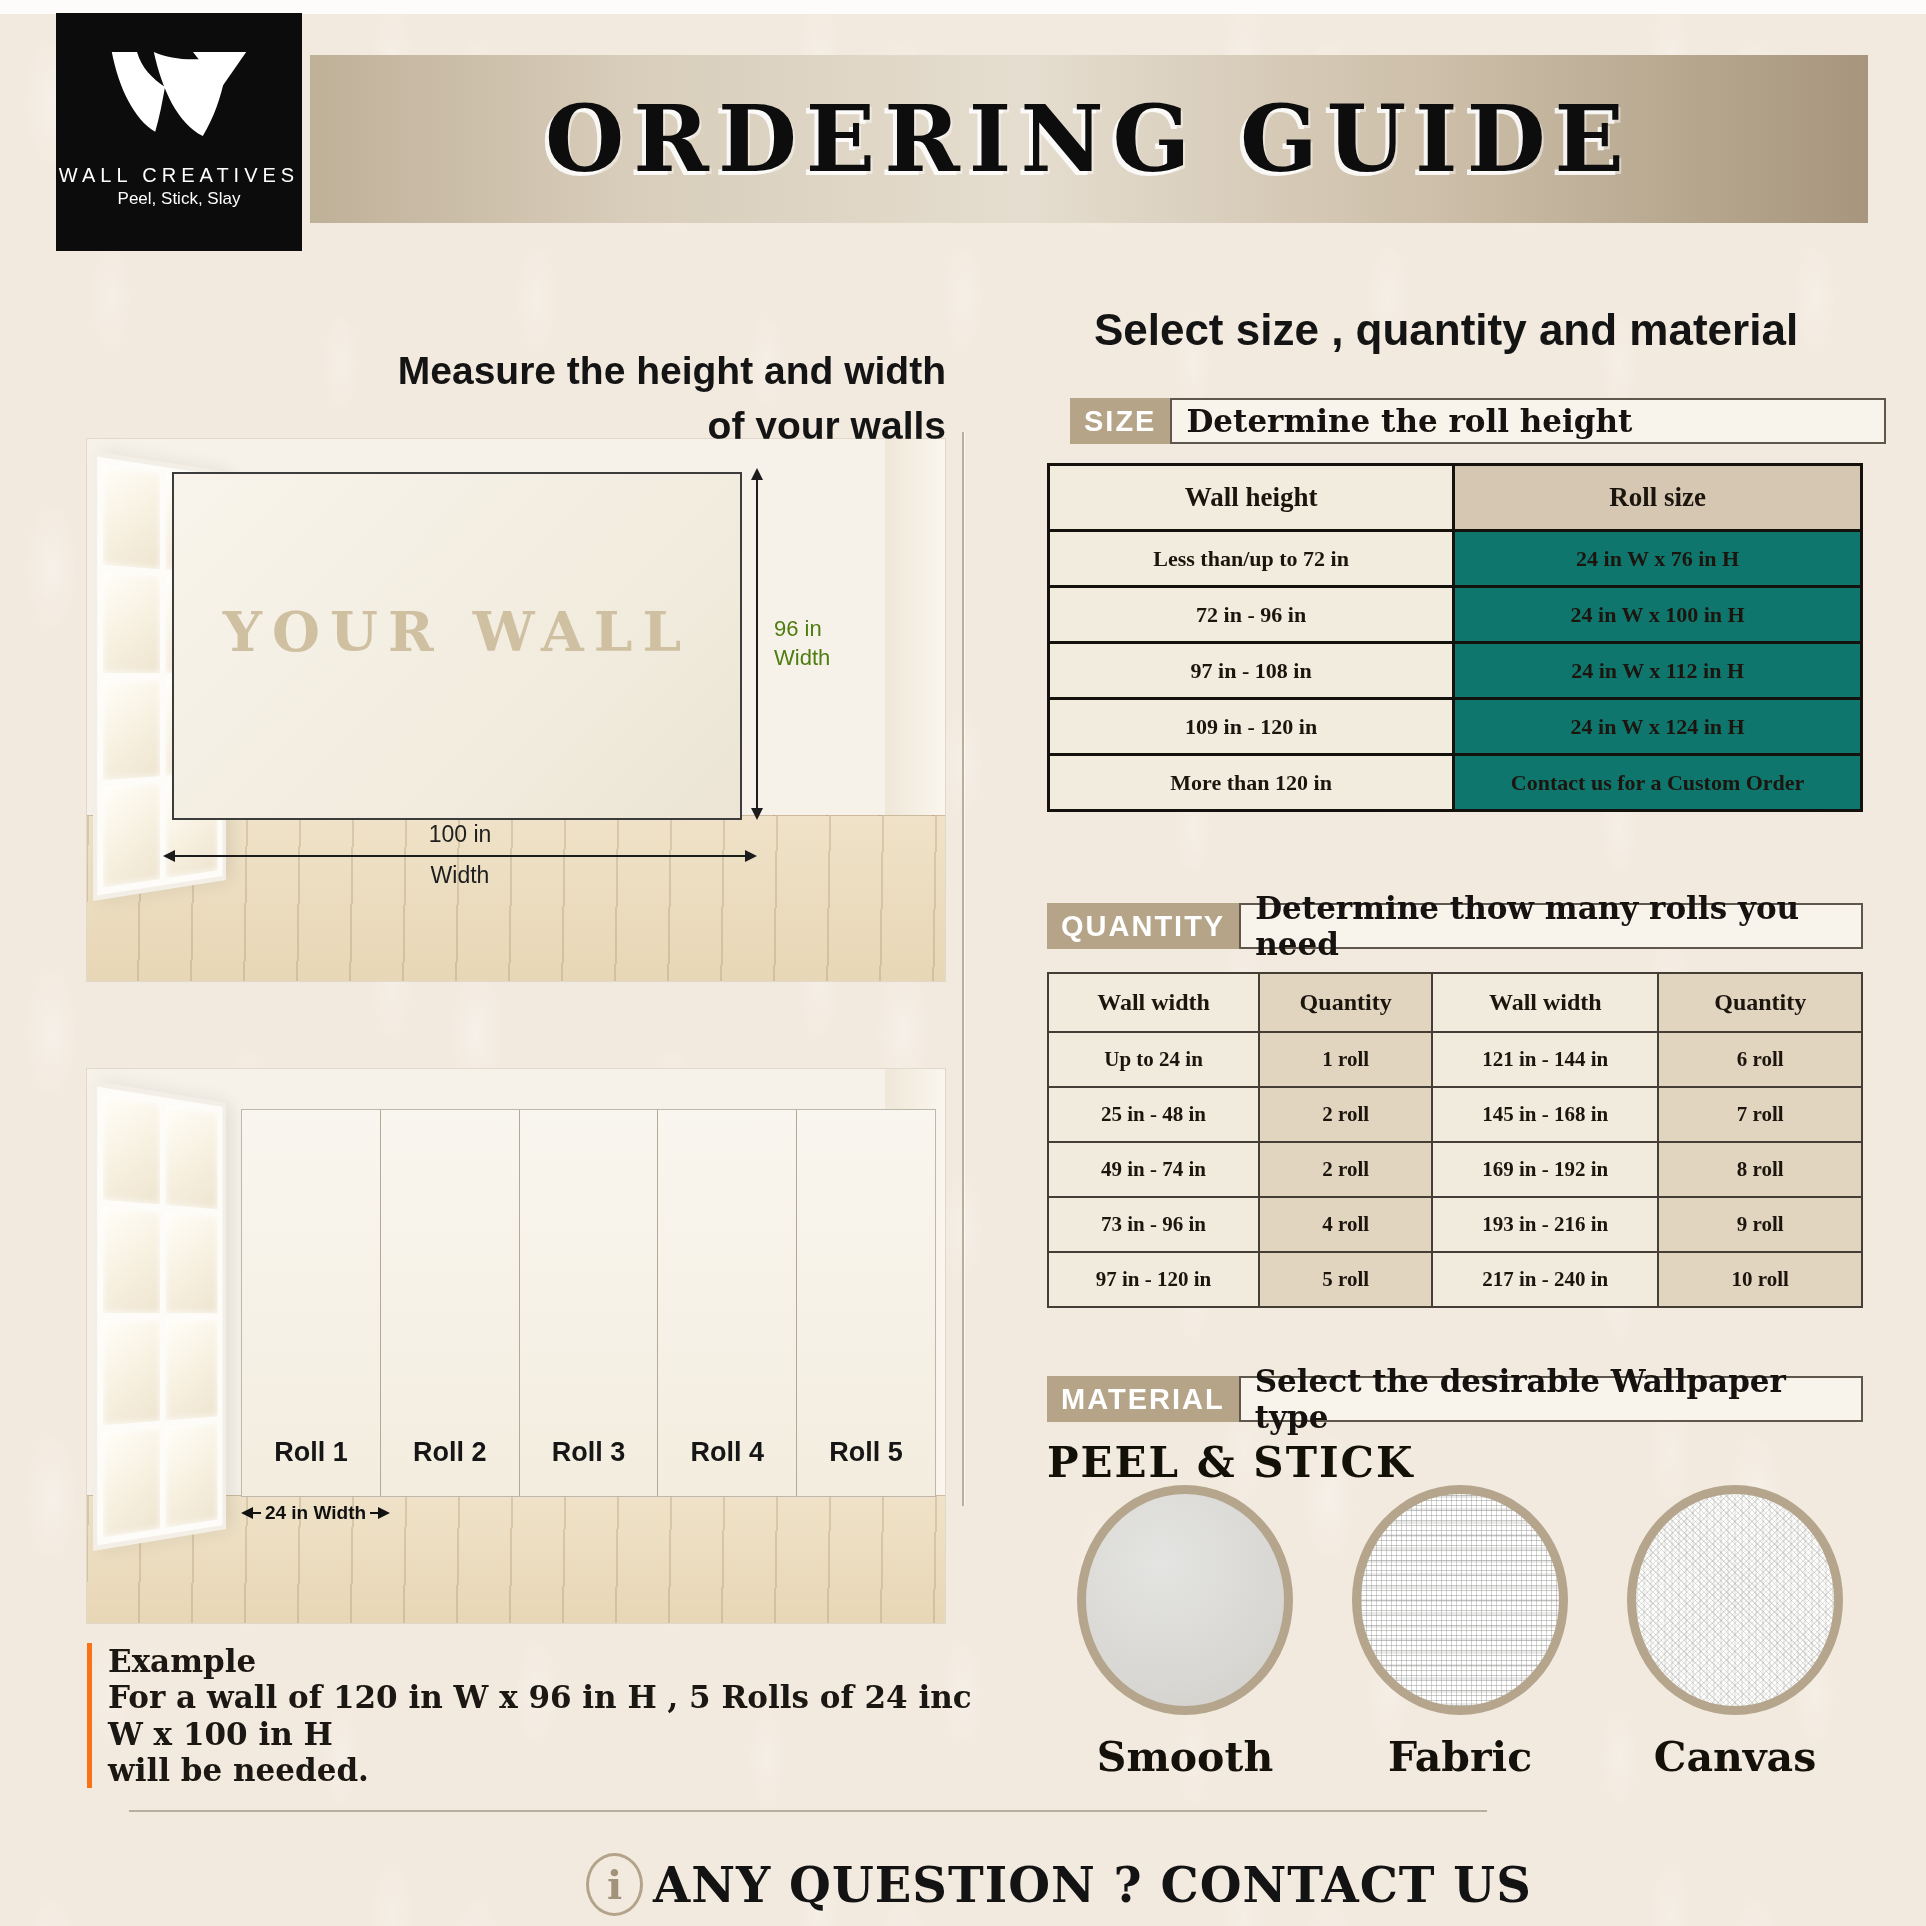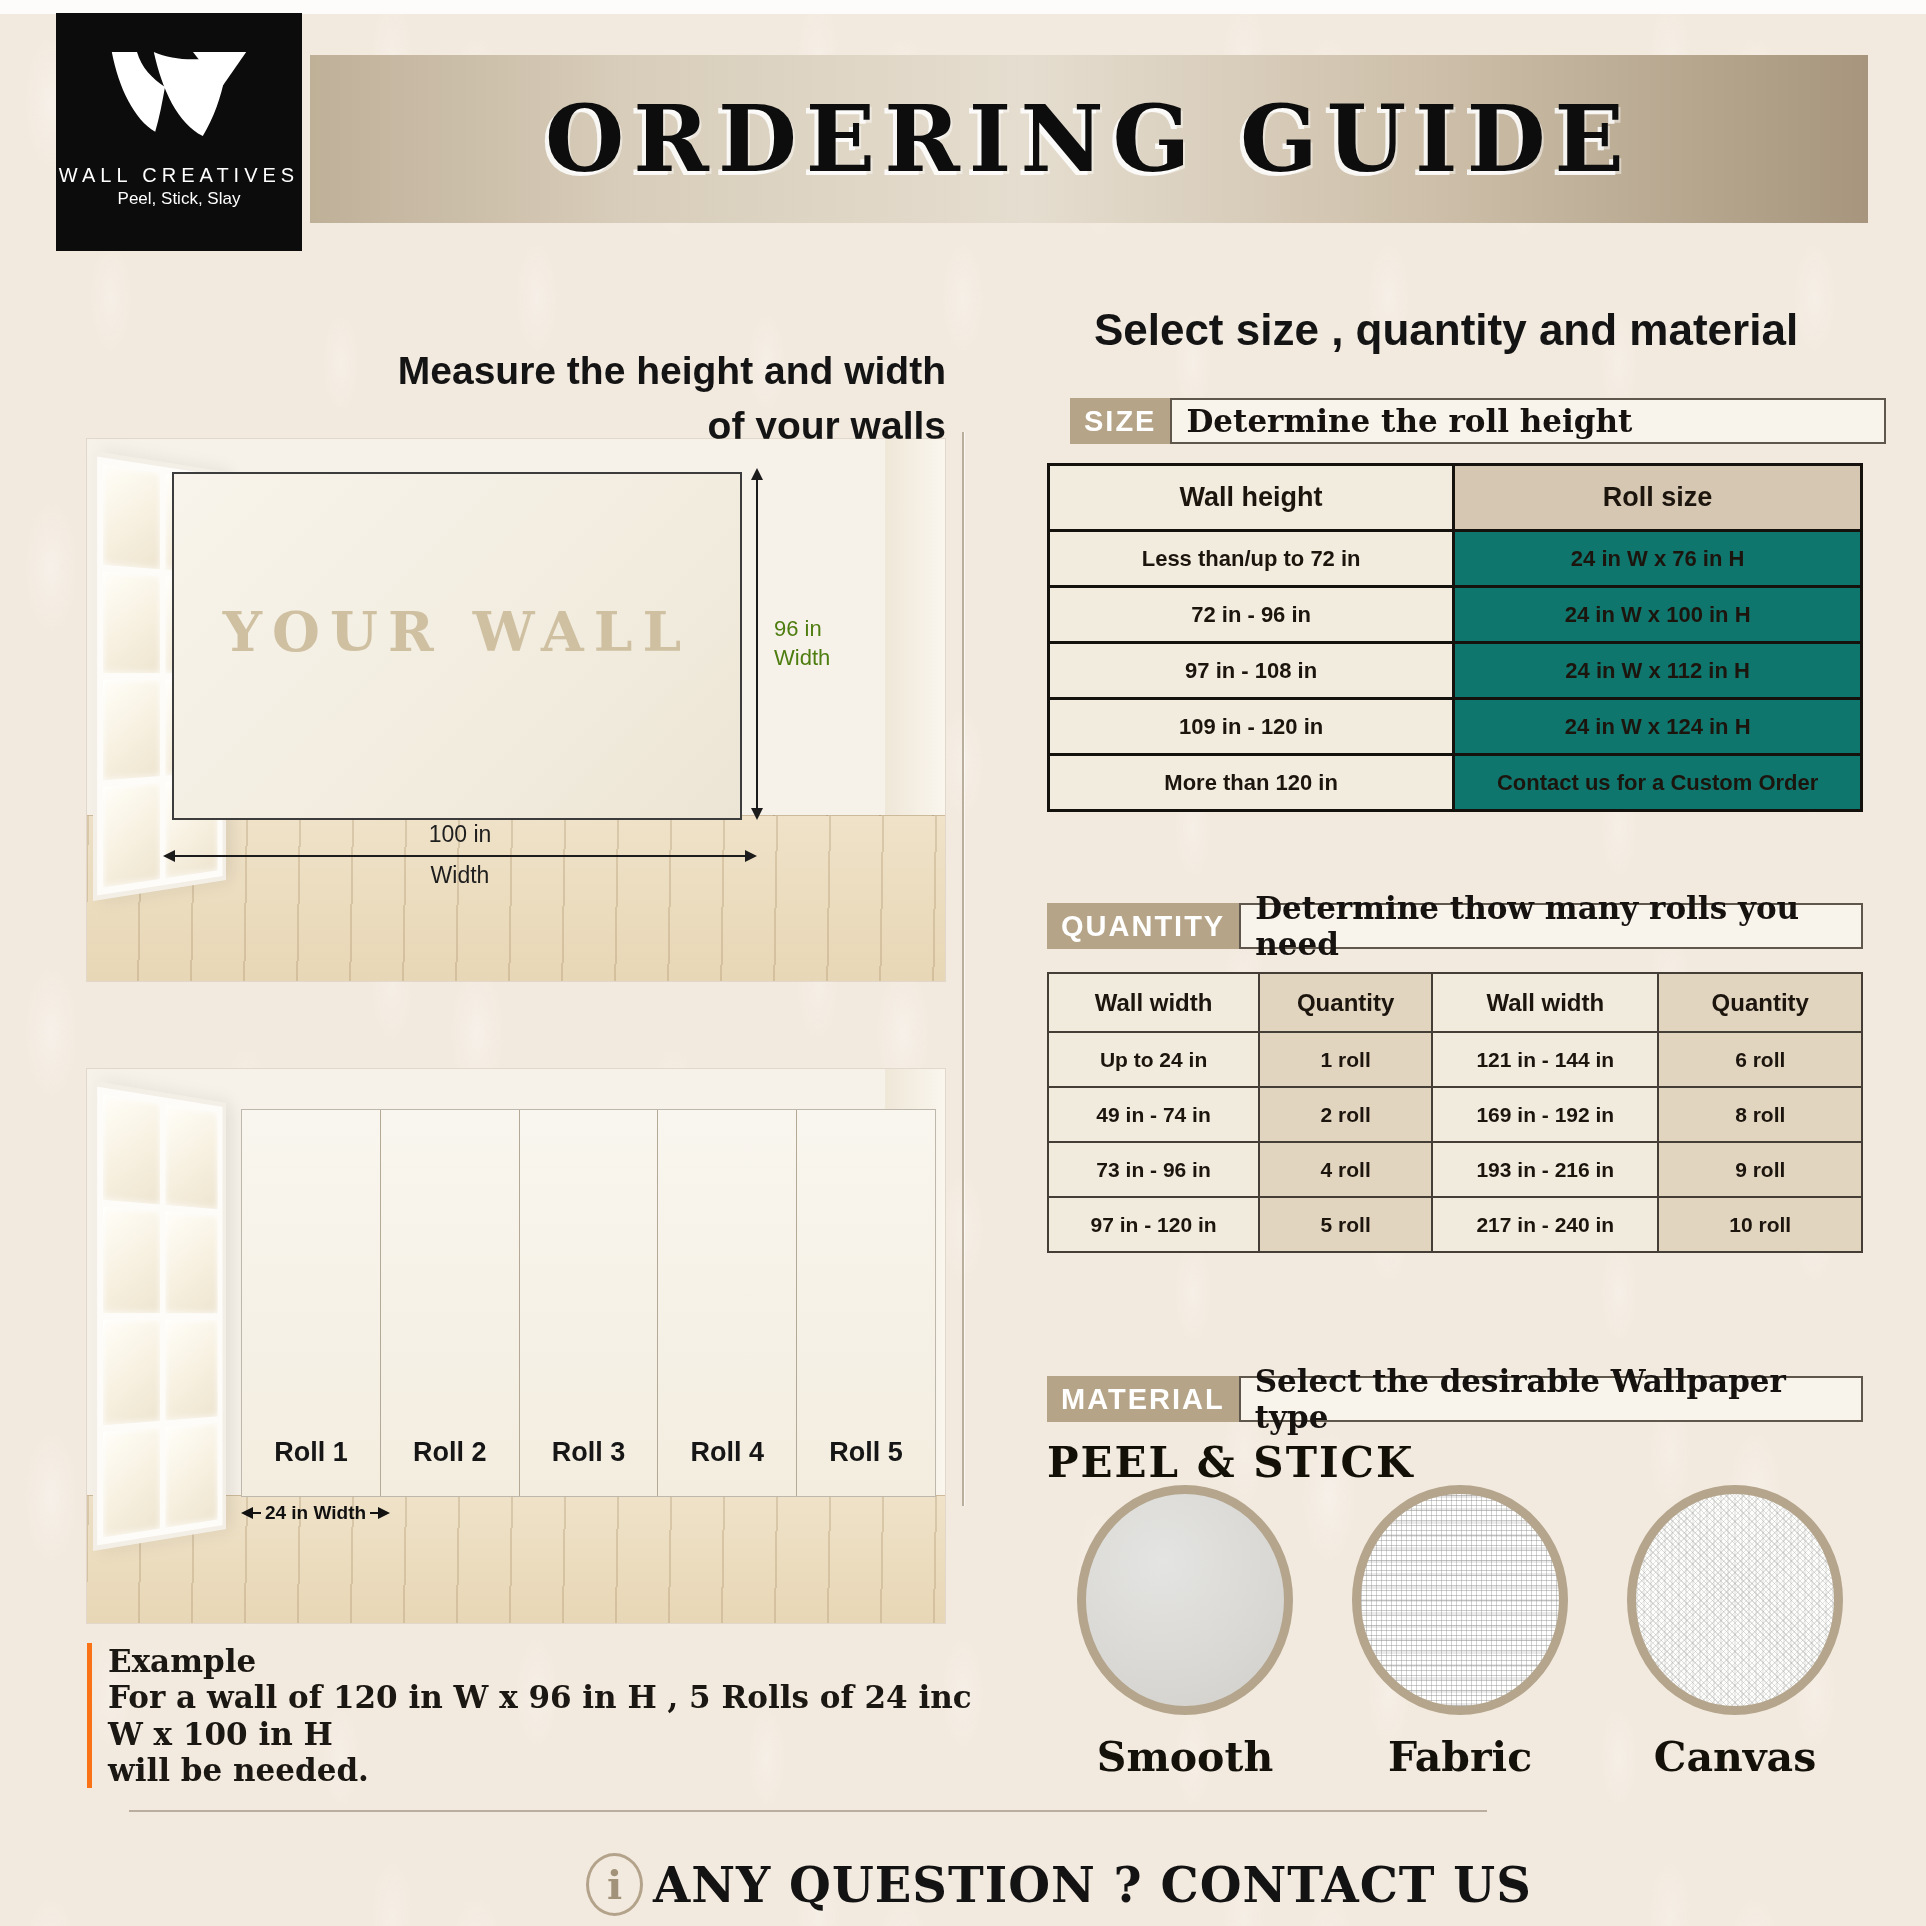--- a/index.html
+++ b/index.html
@@ -113,21 +113,21 @@
     display:flex;align-items:center;padding:0 14px;}
   .bar .bar-sub{flex:1;border:2px solid #5f574b;background:rgba(250,246,238,.8);
     font-family:"DejaVu Serif",serif;font-weight:bold;font-size:31px;color:#151210;
     display:flex;align-items:center;padding:0 14px;}
   .bar-size{top:398px;padding-left:23px;}
   .bar-qty{top:903px;}
   .bar-mat{top:1376px;}
 
   
   .tbl{position:absolute;border-collapse:collapse;table-layout:fixed;
-    font-family:Liberation Sans, sans-serif;font-weight:bold;color:#1c150e;text-align:center;}
+    font-family:Liberation Serif, serif;font-weight:bold;color:#1c150e;text-align:center;}
   .tbl th,.tbl td{padding:0 6px;}
   .size-tbl{left:1047px;top:463px;width:816px;}
   .size-tbl th{height:63px;font-size:27px;}
   .size-tbl td{height:53px;font-size:22px;}
   .size-tbl th,.size-tbl td{border:3px solid #15110c;}
   .size-tbl th:nth-child(1){width:48%;}
   .size-tbl th:nth-child(1),.size-tbl td:nth-child(1){background:#f2ecdf;}
   .size-tbl th:nth-child(2){background:#d5c7b1;}
   .size-tbl td:nth-child(2){background:#0f766e;}
 
@@ -316,20 +316,26 @@
         </tr>
       </thead>
       <tbody>
         <tr>
           <td>Up to 24 in</td>
           <td>1 roll</td>
           <td>121 in - 144 in</td>
           <td>6 roll</td>
         </tr>
         <tr>
+          <td>25 in - 48 in</td>
+          <td>2 roll</td>
+          <td>145 in - 168 in</td>
+          <td>7 roll</td>
+        </tr>
+        <tr>
           <td>49 in - 74 in</td>
           <td>2 roll</td>
           <td>169 in - 192 in</td>
           <td>8 roll</td>
         </tr>
         <tr>
           <td>73 in - 96 in</td>
           <td>4 roll</td>
           <td>193 in - 216 in</td>
           <td>9 roll</td>

